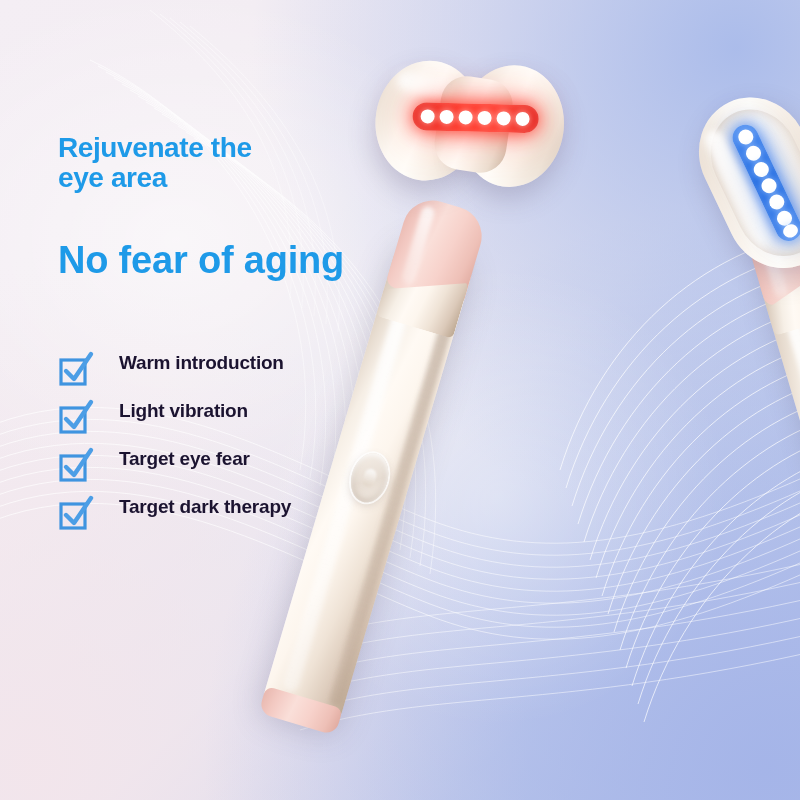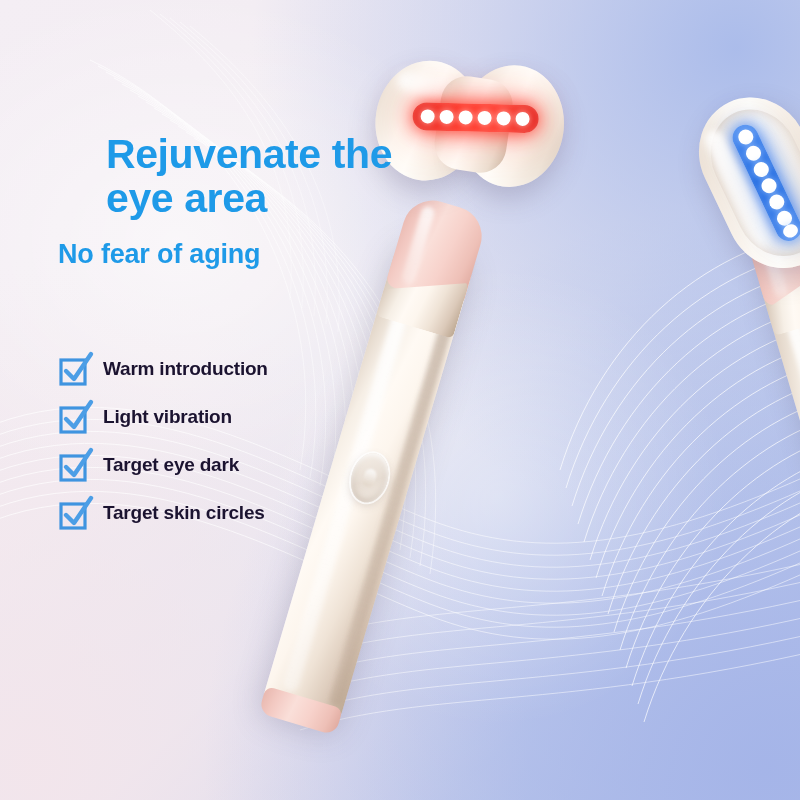--- a/index.html
+++ b/index.html
@@ -22,31 +22,30 @@
     background:
       radial-gradient(ellipse 55% 45% at 22% 30%, rgba(255,255,255,.55), rgba(255,255,255,0) 70%),
       radial-gradient(ellipse 40% 40% at 62% 62%, rgba(255,255,255,.38), rgba(255,255,255,0) 72%);
   }
   .waves{position:absolute;inset:0;}
   .waves svg{width:100%;height:100%;display:block;}
 
   
   .headline{
     position:absolute;left:58px;top:133px;width:340px;
-    color:#1e9ae8;font-weight:bold;font-size:41px;line-height:1.07;
+    color:#1e9ae8;font-weight:bold;font-size:28px;line-height:1.07;
     letter-spacing:-.4px;
-    margin-left:48px;
   }
   .subhead{
     position:absolute;left:58px;top:240px;width:360px;
-    color:#1e9ae8;font-weight:bold;font-size:27px;line-height:1.1;
+    color:#1e9ae8;font-weight:bold;font-size:38px;line-height:1.1;
     letter-spacing:-.2px;
   }
   .features{position:absolute;left:58px;top:352px;width:330px;}
-  .feature{display:flex;align-items:center;margin-bottom:14px;}
+  .feature{display:flex;align-items:flex-start;margin-bottom:14px;gap:16px;}
   .feature .ck{flex:0 0 auto;width:34px;height:34px;margin-right:11px;position:relative;}
   .feature .ck svg{display:block;width:34px;height:34px;overflow:visible;}
   .feature .flabel{
     color:#1b1330;font-weight:bold;font-size:19px;line-height:1.12;
     letter-spacing:-.2px;white-space:pre-line;
   }
   .f-two .flabel{font-size:19px;}
 
   
   .wand{position:absolute;transform-origin:50% 0%;}
@@ -295,28 +294,28 @@
       <span class="flabel">Light vibration</span>
     </div>
 
     <div class="feature">
       <span class="ck">
         <svg viewBox="0 0 34 34">
           <rect x="3" y="8" width="24" height="24" fill="none" stroke="#3f94e0" stroke-width="3.2"></rect>
           <path d="M8 19 L16 27 L33 2" fill="none" stroke="#4c9ee6" stroke-width="4.4" stroke-linecap="round" stroke-linejoin="round"></path>
         </svg>
       </span>
-      <span class="flabel">Target eye dark</span>
+      <span class="flabel">Target eye fear</span>
     </div>
 
     <div class="feature">
       <span class="ck">
         <svg viewBox="0 0 34 34">
           <rect x="3" y="8" width="24" height="24" fill="none" stroke="#3f94e0" stroke-width="3.2"></rect>
           <path d="M8 19 L16 27 L33 2" fill="none" stroke="#4c9ee6" stroke-width="4.4" stroke-linecap="round" stroke-linejoin="round"></path>
         </svg>
       </span>
-      <span class="flabel">Target skin circles</span>
+      <span class="flabel">Target dark therapy</span>
     </div>
 
   </div>
 
 </div>
 
 </body></html>

